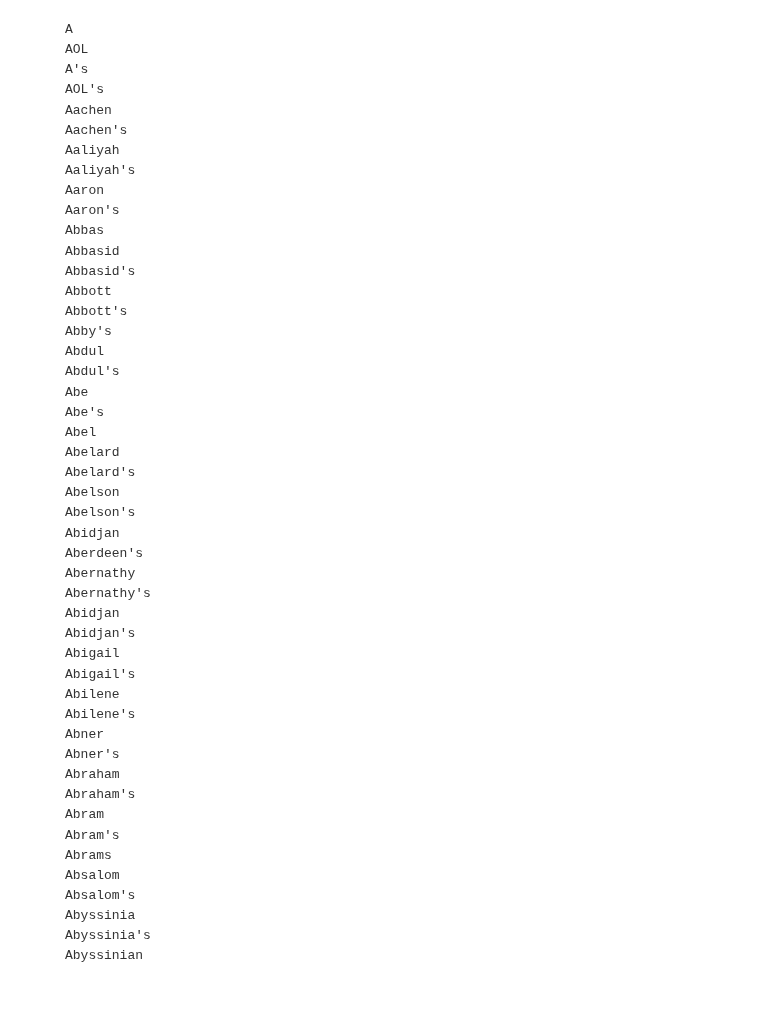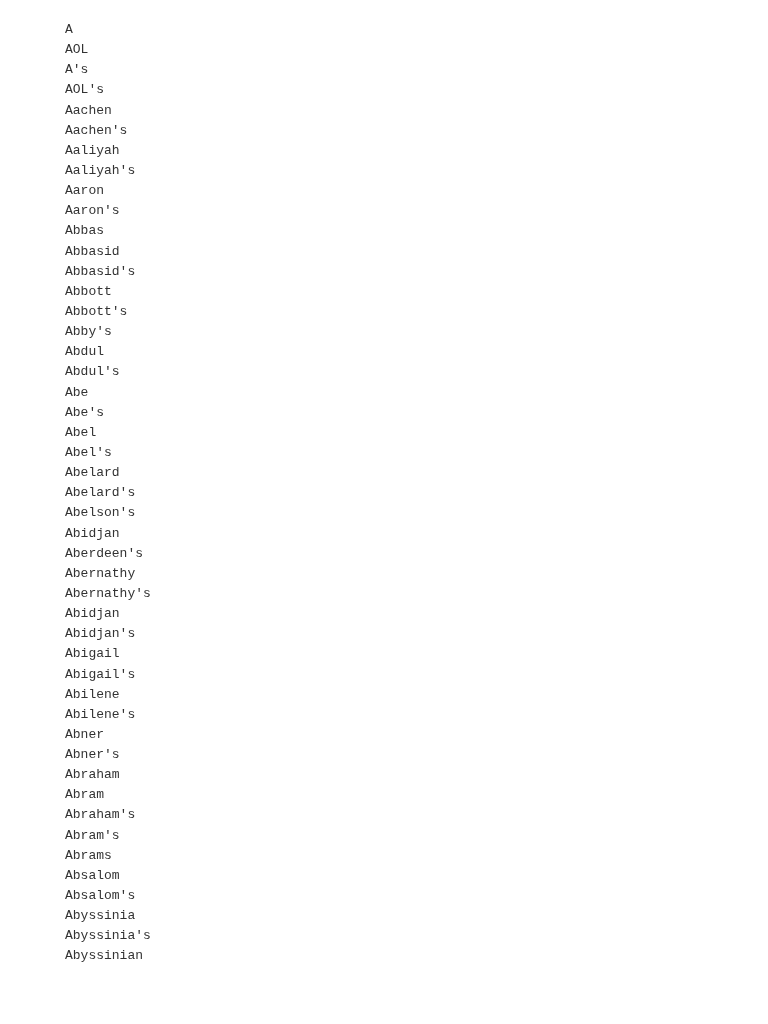--- a/index.html
+++ b/index.html
@@ -44,39 +44,39 @@
     <div class="word-item">Abbasid</div>
     <div class="word-item">Abbasid's</div>
     <div class="word-item">Abbott</div>
     <div class="word-item">Abbott's</div>
     <div class="word-item">Abby's</div>
     <div class="word-item">Abdul</div>
     <div class="word-item">Abdul's</div>
     <div class="word-item">Abe</div>
     <div class="word-item">Abe's</div>
     <div class="word-item">Abel</div>
-    <div class="word-item">Abel's</div>
     <div class="word-item">Abelard</div>
     <div class="word-item">Abelard's</div>
+    <div class="word-item">Abelson</div>
     <div class="word-item">Abelson's</div>
     <div class="word-item">Abidjan</div>
     <div class="word-item">Aberdeen's</div>
     <div class="word-item">Abernathy</div>
     <div class="word-item">Abernathy's</div>
     <div class="word-item">Abidjan</div>
     <div class="word-item">Abidjan's</div>
     <div class="word-item">Abigail</div>
     <div class="word-item">Abigail's</div>
     <div class="word-item">Abilene</div>
     <div class="word-item">Abilene's</div>
     <div class="word-item">Abner</div>
     <div class="word-item">Abner's</div>
     <div class="word-item">Abraham</div>
+    <div class="word-item">Abraham's</div>
     <div class="word-item">Abram</div>
-    <div class="word-item">Abraham's</div>
     <div class="word-item">Abram's</div>
     <div class="word-item">Abrams</div>
     <div class="word-item">Absalom</div>
     <div class="word-item">Absalom's</div>
     <div class="word-item">Abyssinia</div>
     <div class="word-item">Abyssinia's</div>
     <div class="word-item">Abyssinian</div>
   </div>
 
 </body></html>

